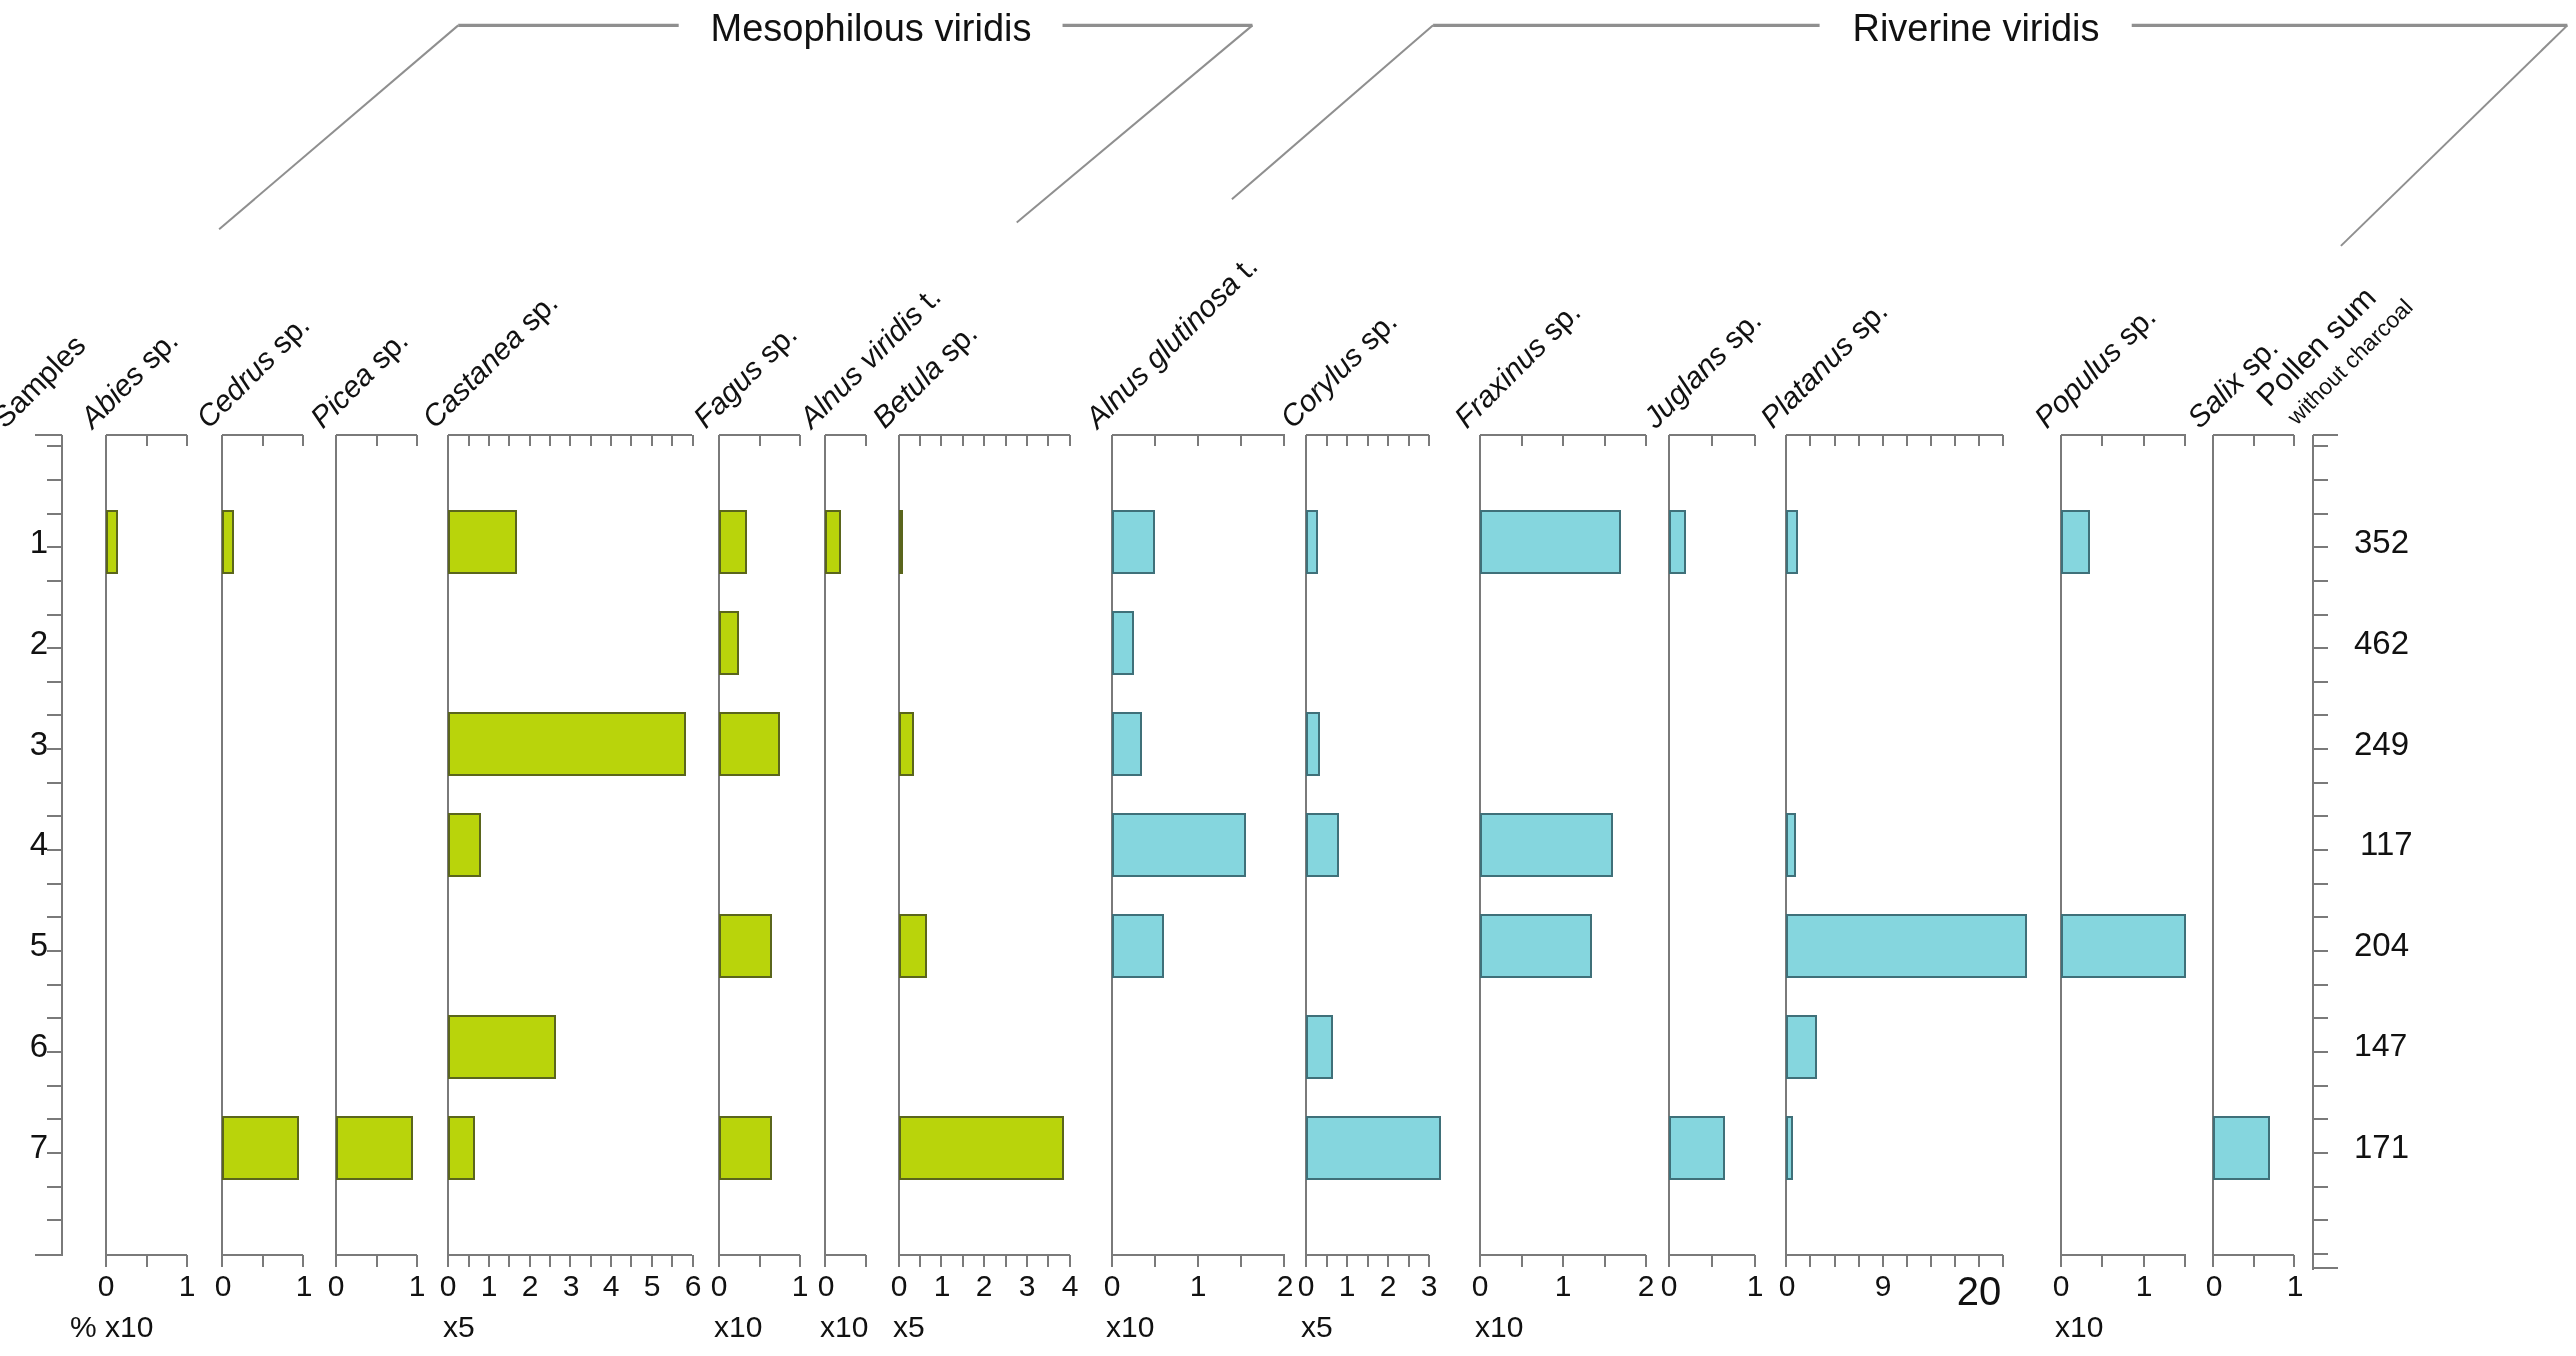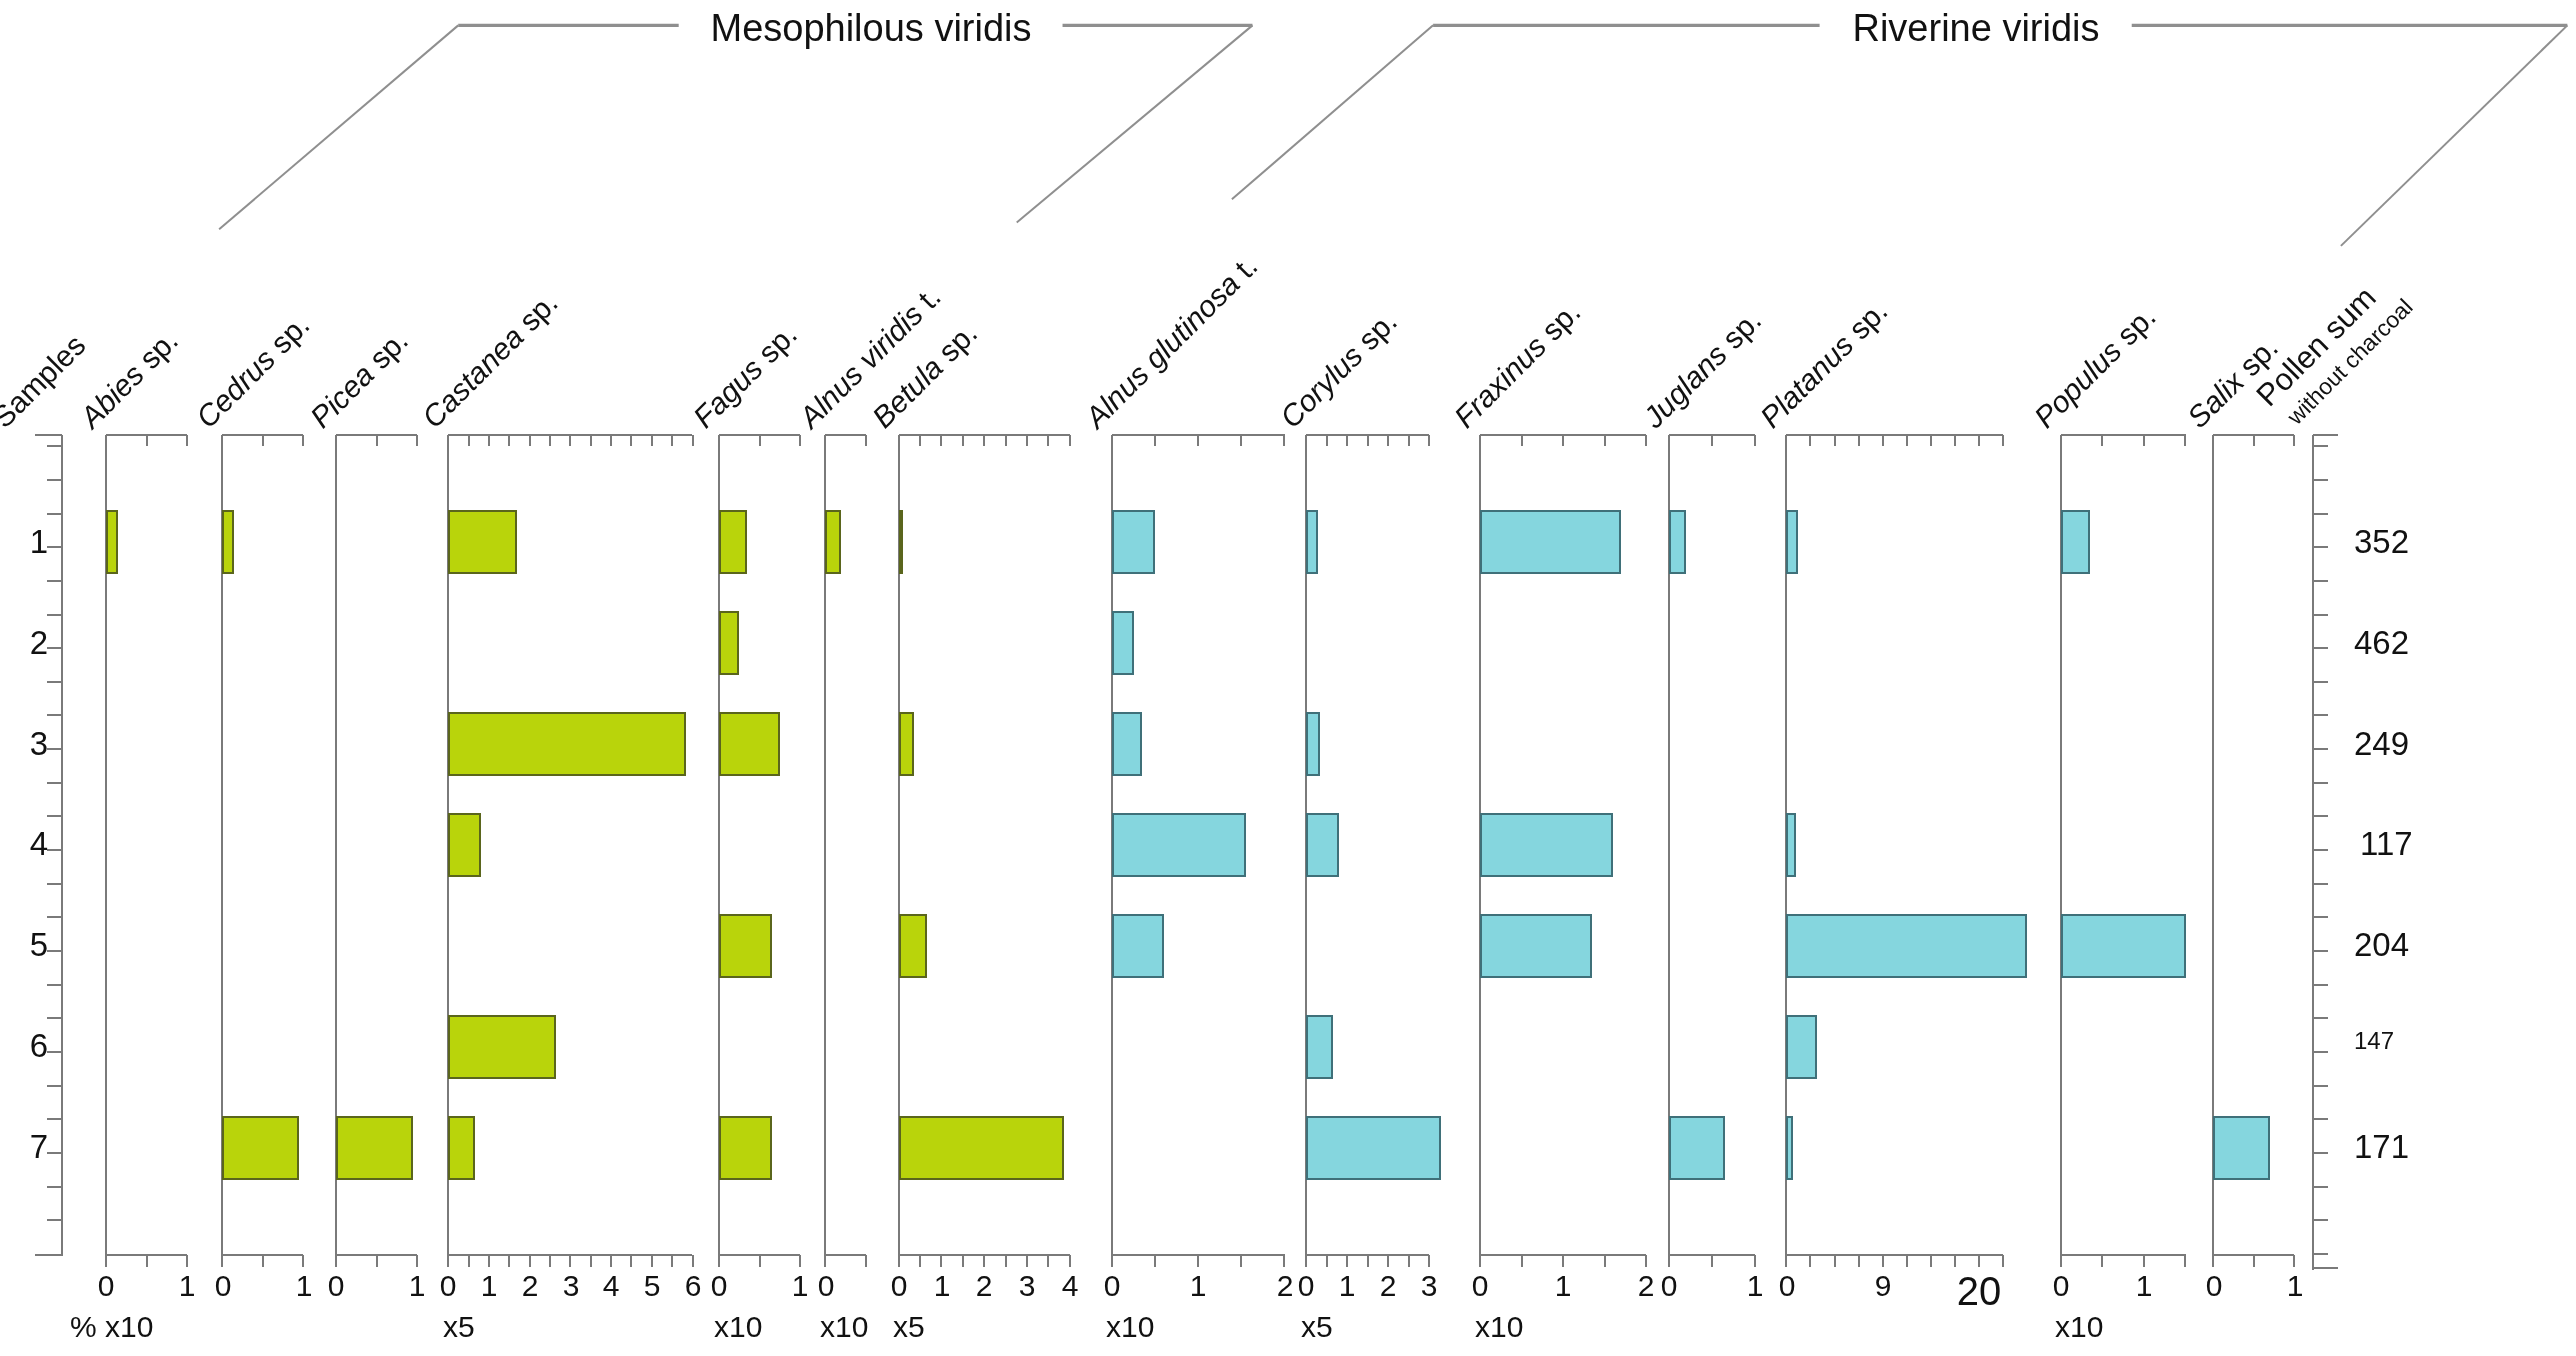--- a/index.html
+++ b/index.html
@@ -396,17 +396,17 @@
       <div class="abs" style="left: 2313px; top: 1118px; width: 14.6px; height: 2px; background: rgb(122, 122, 122);"></div>
       <div class="abs" style="left: 2313px; top: 1152px; width: 14.6px; height: 2px; background: rgb(122, 122, 122);"></div>
       <div class="abs" style="left: 2313px; top: 1186px; width: 14.6px; height: 2px; background: rgb(122, 122, 122);"></div>
       <div class="abs" style="left: 2313px; top: 1219px; width: 14.6px; height: 2px; background: rgb(122, 122, 122);"></div>
       <div class="abs" style="left: 2313px; top: 1253px; width: 14.6px; height: 2px; background: rgb(122, 122, 122);"></div>
       <div class="abs" style="left: 2354px; top: 525px; font-size: 33px;">352</div>
       <div class="abs" style="left: 2354px; top: 626px; font-size: 33px;">462</div>
       <div class="abs" style="left: 2354px; top: 727px; font-size: 33px;">249</div>
       <div class="abs" style="left: 2354px; top: 827px; font-size: 33px; margin-left: 6px;">117</div>
       <div class="abs" style="left: 2354px; top: 928px; font-size: 33px;">204</div>
-      <div class="abs" style="left: 2354px; top: 1029px; font-size: 24px;">147</div>
+      <div class="abs" style="left: 2354px; top: 1029px; font-size: 32px;">147</div>
       <div class="abs" style="left: 2354px; top: 1130px; font-size: 33px;">171</div>
     </div>
 </div>
 
 
 </body></html>

